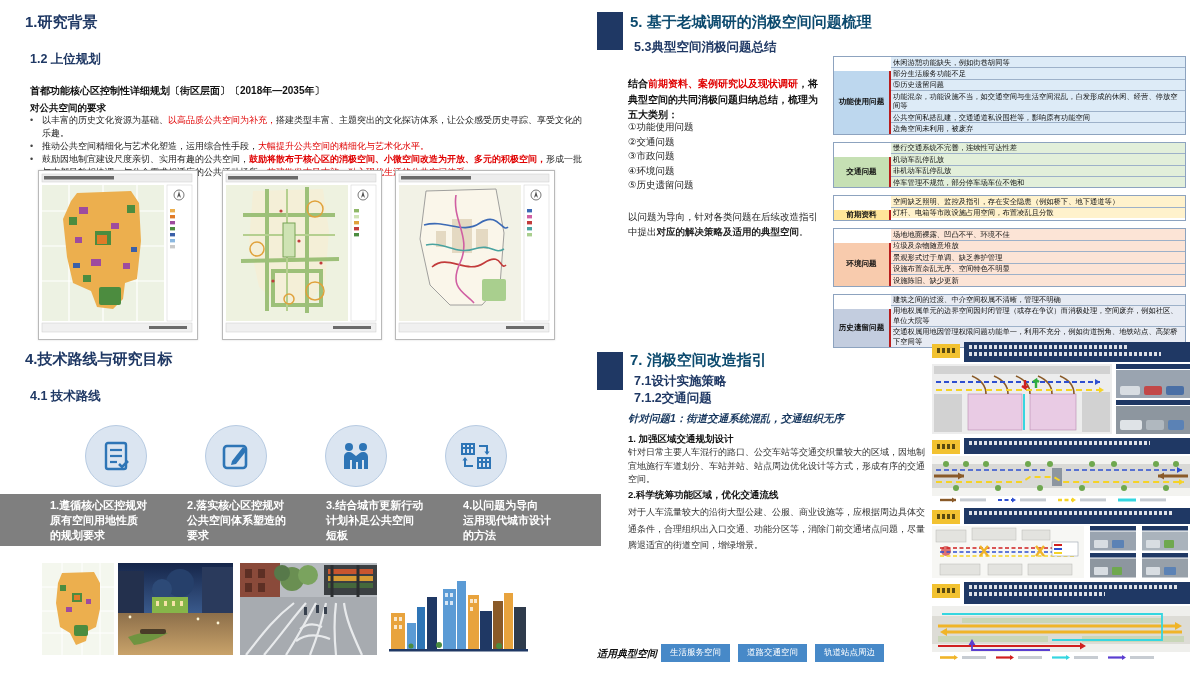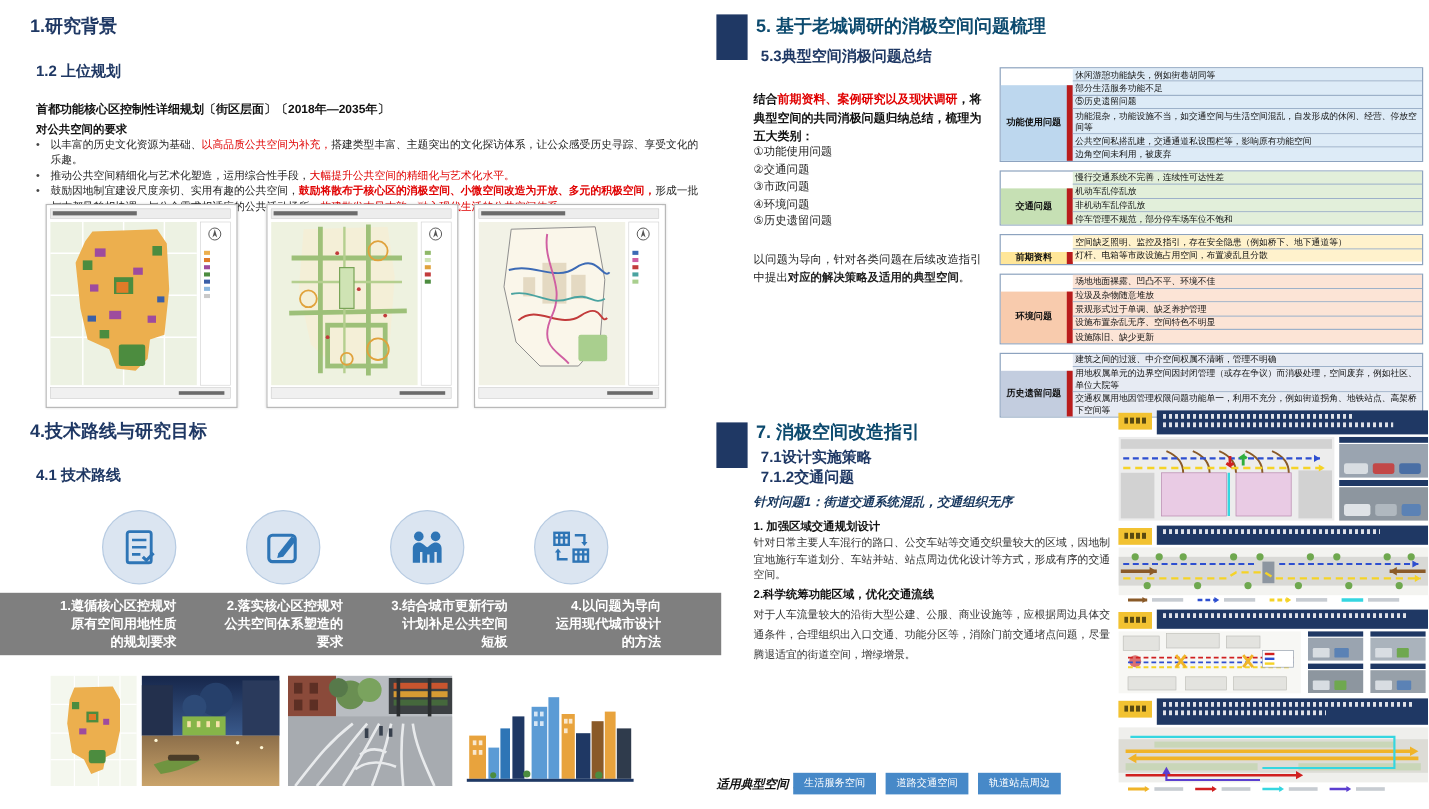--- a/index.html
+++ b/index.html
@@ -20,34 +20,34 @@
 
   
   .map-card{position:absolute;top:170px;width:158px;height:168px;background:#fff;border:1px solid #b9b9b9;box-shadow:0 0 2px rgba(0,0,0,.15);}
   .map-card svg{display:block;}
 
   
   .circ{position:absolute;top:425px;width:60px;height:60px;border-radius:50%;background:#dbe5f1;border:1px solid #b7cbe2;display:flex;align-items:center;justify-content:center;}
 
   
   .band{position:absolute;left:0;top:494px;width:601px;height:52px;background:#7f7f7f;display:flex;align-items:center;justify-content:space-around;padding:0 30px;box-sizing:border-box;}
-  .step{color:#fff;font-size:11px;font-weight:bold;text-align:right;line-height:15px;white-space:pre-line;}
+  .step{color:#fff;font-size:11px;font-weight:bold;text-align:left;line-height:15px;white-space:pre-line;}
 
   
   .h5-main{font-size:15px;font-weight:bold;color:#0c4a6e;}
   .h5-sub{font-size:12.5px;font-weight:bold;color:#1f3864;}
   .intro{font-size:10px;line-height:15.5px;font-weight:bold;color:#111;}
   .numlist{font-size:9.5px;line-height:14.5px;color:#222;}
   .numlist .item{white-space:nowrap;}
   .concl{font-size:9.5px;line-height:14.5px;color:#222;}
   .sq{position:absolute;width:26px;height:38px;background:#1f3864;}
 
   
   .tgroup{display:flex;border:1px solid #8da3bf;margin-bottom:7px;}
-  .tcat{width:55px;flex:0 0 55px;display:flex;align-items:center;justify-content:center;font-size:7.6px;font-weight:bold;color:#111;border-right:5px solid #b91c1c;text-align:center;margin-top:14px;}
+  .tcat{width:55px;flex:0 0 55px;display:flex;align-items:center;justify-content:center;font-size:7.6px;font-weight:bold;color:#111;border-right:2px solid #b91c1c;text-align:center;margin-top:14px;}
   .trows{flex:1;display:flex;flex-direction:column;}
   .trow{font-size:7.3px;line-height:9.4px;padding:0.5px 2px;color:#111;border-bottom:1px solid #9db1c9;font-family:Liberation Serif, serif;}
   .trow:last-child{border-bottom:none;}
 
   
   .prob{font-size:10.5px;font-weight:bold;font-style:italic;color:#17375e;}
   .strat-t{font-size:9.5px;font-weight:bold;color:#111;}
   .strat-b{font-size:9px;color:#333;}
   .applic-label{font-size:10px;font-weight:bold;font-style:italic;color:#111;}
   .tagrow{display:flex;gap:8px;}

